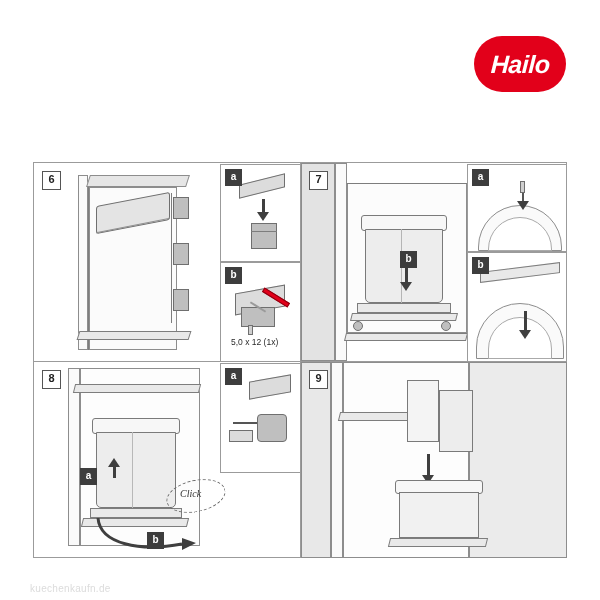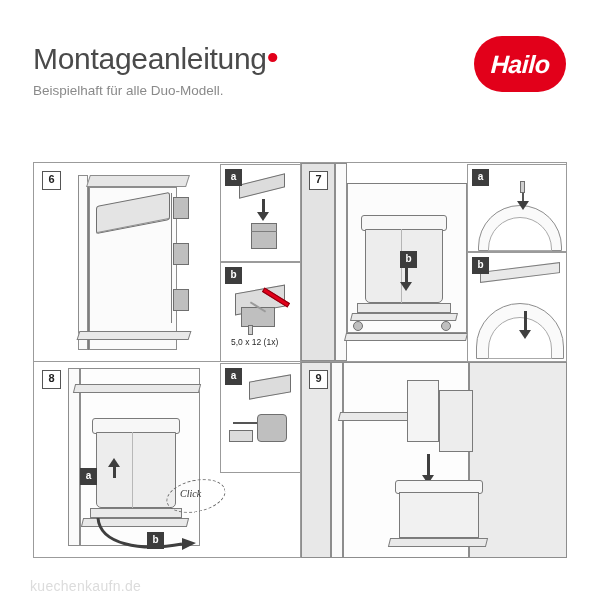--- a/index.html
+++ b/index.html
@@ -201,21 +201,21 @@
   }
   .curve-arrow {
     position: absolute;
   }
 
   
   .watermark {
     position: absolute;
     left: 30px;
     bottom: 6px;
-    font-size: 14px;
+    font-size: 10px;
     color: #dcdcdc;
     letter-spacing: 0.3px;
     white-space: nowrap;
   }
 
   
   .metal {
     position: absolute;
     background: #dcdcdc;
     border: 1px solid #6f6f6f;
@@ -228,26 +228,20 @@
     border: 1px solid #7d7d7d;
     box-sizing: border-box;
   }
 </style>
 </head>
 <body>
 
 <div id="page">
 
   <div class="header">
-    <div class="title-block">
-      <div class="title">
-        <span>Montageanleitung</span><span class="dot">•</span>
-      </div>
-      <div class="subtitle">Beispielhaft für alle Duo-Modell.</div>
-    </div>
 
     <div class="logo">
       <span class="logo-text">Hailo</span>
     </div>
   </div>
 
   <div class="figures">
 
     <div class="panel p6">
       <div class="badge" style="left:8px; top:8px;">6</div>

